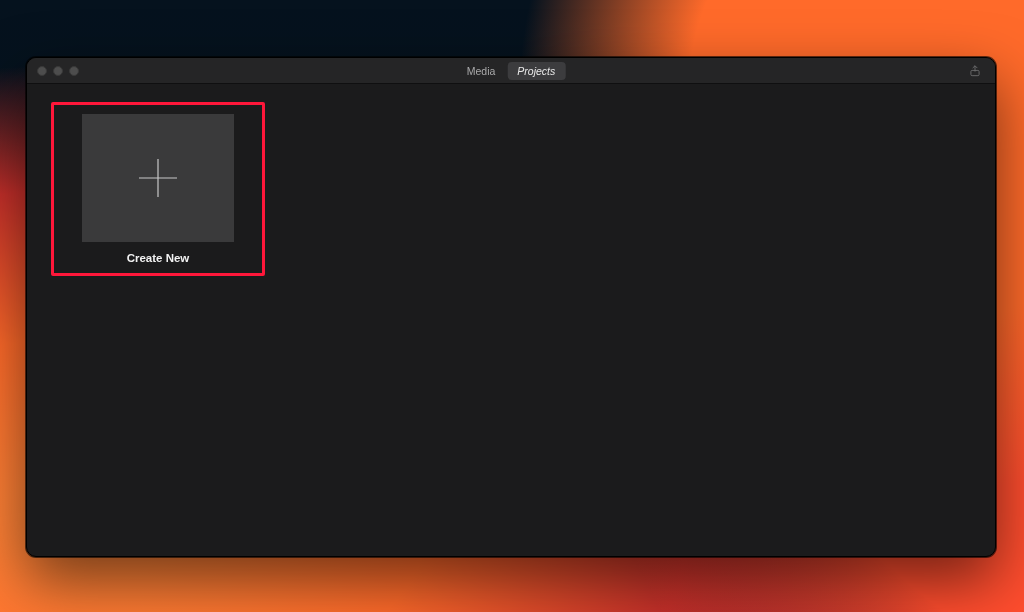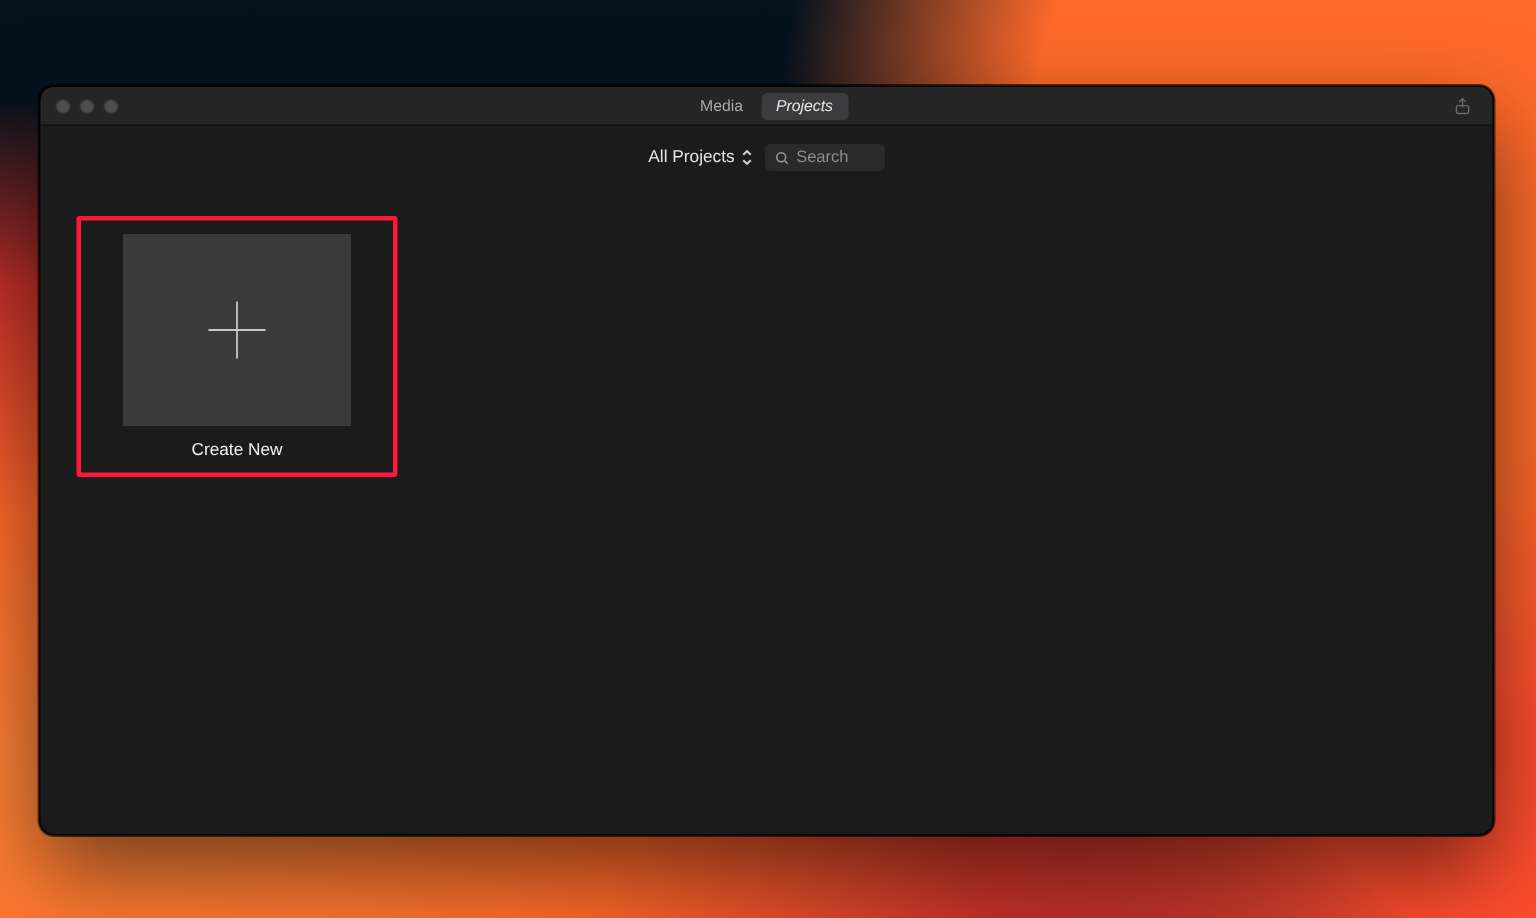--- a/index.html
+++ b/index.html
@@ -93,21 +93,21 @@
       display:flex; flex-direction:column; align-items:center;
     }
     .thumb {
       width: 152px; height: 128px;
       background: #3a3a3b;
       display: flex; align-items: center; justify-content: center;
     }
     .thumb svg { stroke:#c8c8c9; }
     .card-label {
       margin-top: 10px;
-      font-size: 11.5px; font-weight: 400;
+      font-size: 11.5px; font-weight: 700;
       color: #f2f2f2;
       text-align: center;
     }
   </style>
 </head>
 <body>
 
 <div class="desktop">
 
   <div class="window">
@@ -126,36 +126,20 @@
 
       <div class="share">
         <svg width="14" height="14" viewBox="0 0 24 24" fill="none" stroke-width="1.6">
           <path d="M12 3v10"></path>
             <path d="M8 7l4-4 4 4"></path>
             <rect x="5" y="11" width="14" height="9" rx="2"></rect>
         </svg>
       </div>
     </div>
 
-    <div class="toolbar">
-      <div class="dropdown">
-        <span>All Projects</span>
-        <svg width="8" height="12" viewBox="0 0 8 12" fill="none" stroke-width="1.4">
-          <path d="M1.5 4.2L4 1.8l2.5 2.4"></path>
-            <path d="M1.5 7.8L4 10.2l2.5-2.4"></path>
-        </svg>
-      </div>
-      <div class="searchwrap">
-        <svg width="11" height="11" viewBox="0 0 24 24" fill="none" stroke-width="2.2">
-          <circle cx="10.5" cy="10.5" r="6.5"></circle>
-            <path d="M20 20l-4.3-4.3"></path>
-        </svg>
-        <input type="text" placeholder="Search" style="">
-      </div>
-    </div>
 
     <div class="content">
 
       <div class="card">
         <div class="card-inner">
           <div class="thumb">
             <svg width="46" height="46" viewBox="0 0 46 46" fill="none" stroke-width="1.2">
               <path d="M23 4v38"></path>
                 <path d="M4 23h38"></path>
             </svg>

